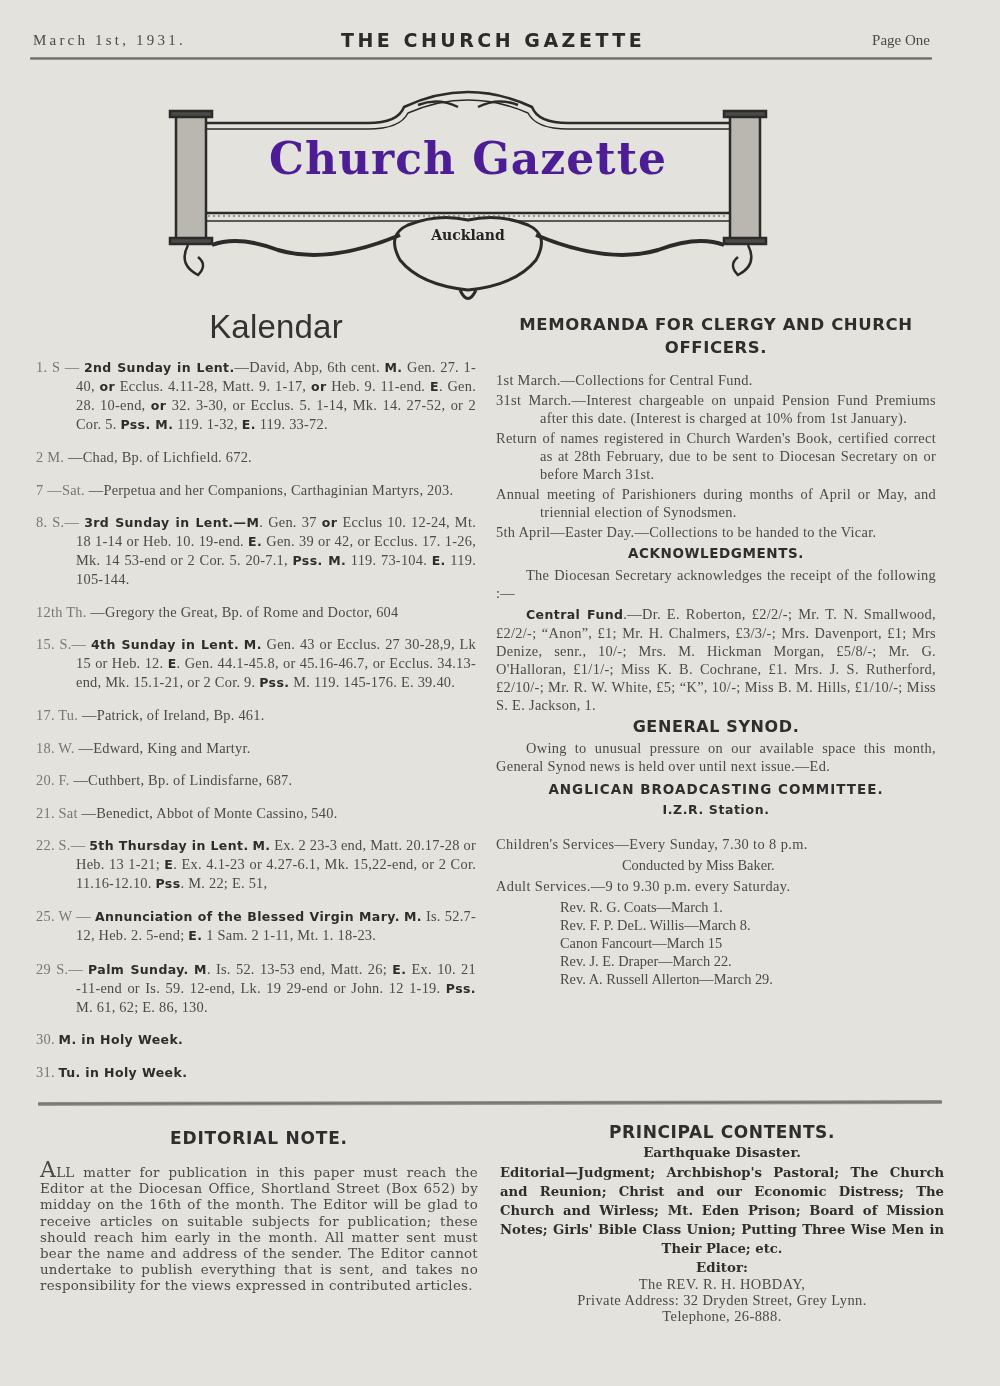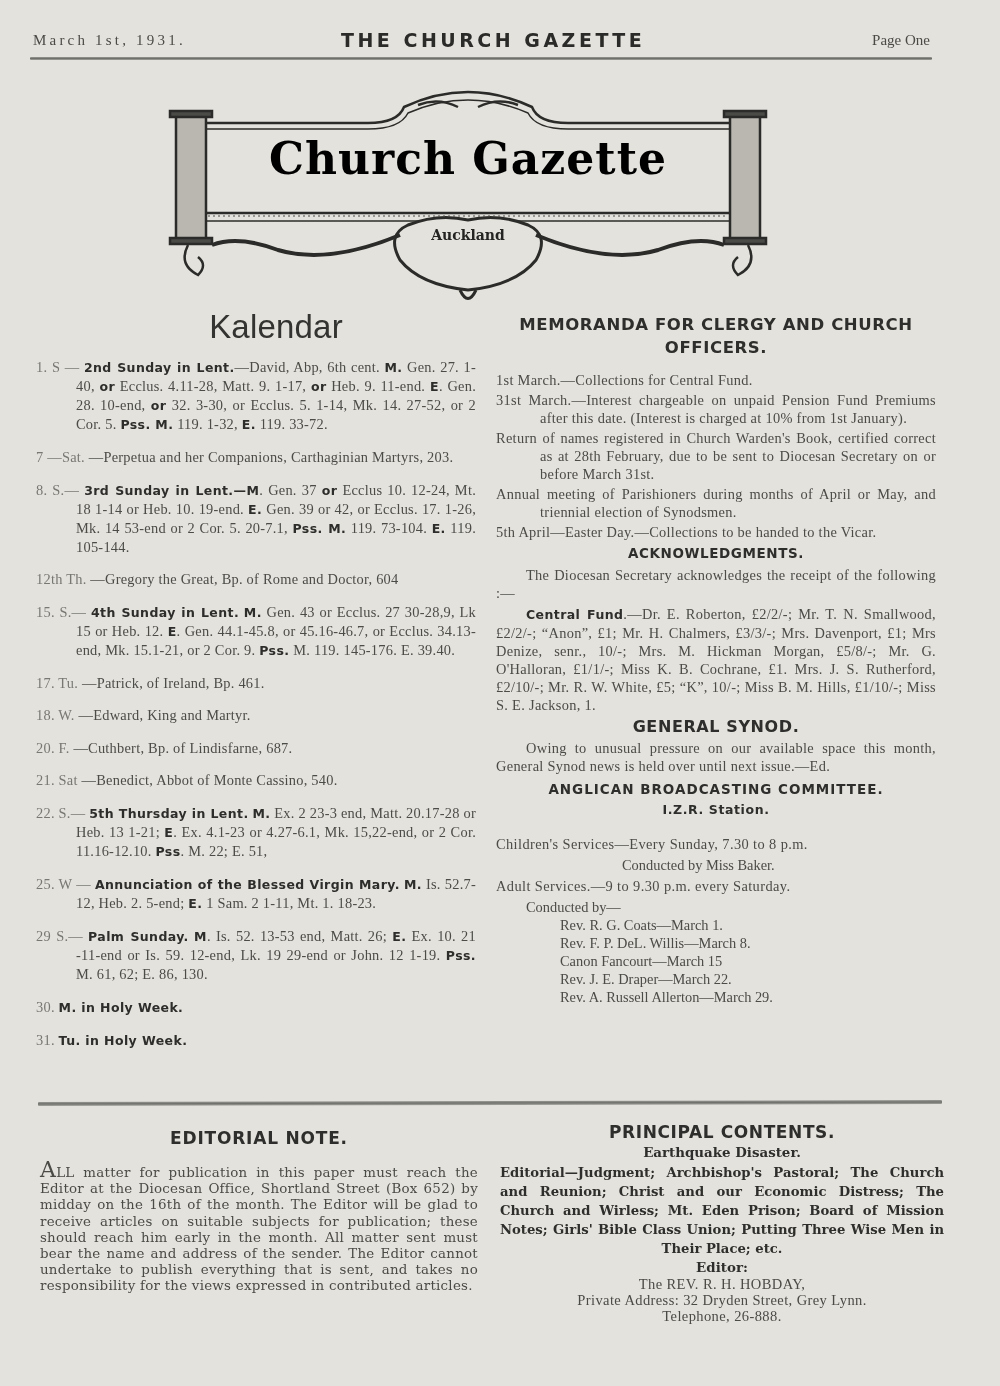--- a/index.html
+++ b/index.html
@@ -15,21 +15,21 @@
   .runhead .date { position: absolute; left: 0; top: 2px; font-size: 15px; letter-spacing: 3.2px; color: #4a4a47; }
   .runhead .title { position: absolute; left: 308px; top: -1px; font-family: "DejaVu Sans", sans-serif; font-weight: bold; font-size: 19px; letter-spacing: 3.5px; color: #2b2b29; }
   .runhead .pg { position: absolute; right: 0; top: 2px; font-size: 15px; color: #4a4a47; }
   .rule { position: absolute; left: 30px; width: 902px; height: 3px; background: linear-gradient(#9a9a95, #6f706c 50%, #a5a59f); border-radius: 1px; }
   .rule.top { top: 57px; }
   .rule.mid { top: 1101px; left: 38px; width: 904px; height: 4px; transform: rotate(-0.12deg); }
 
   
   .mast { position: absolute; left: 168px; top: 85px; width: 600px; height: 225px; }
   .mast svg { position: absolute; left: 0; top: 0; }
-  .mast .mtitle { position: absolute; left: 0; right: 0; top: 48px; text-align: center; font-family: "DejaVu Serif", serif; font-weight: bold; font-size: 44px; letter-spacing: 1px; color: #000000; }
+  .mast .mtitle { position: absolute; left: 0; right: 0; top: 48px; text-align: center; font-family: "DejaVu Serif", serif; font-weight: bold; font-size: 44px; letter-spacing: 1px; color: #4c1d95; }
   .mast .msub { position: absolute; left: 0; right: 0; top: 142px; text-align: center; font-family: "DejaVu Serif", serif; font-weight: bold; font-size: 14px; color: #242423; }
 
   .col { position: absolute; font-size: 14.4px; line-height: 18px; }
   .left { left: 36px; top: 318px; width: 440px; }
   .right { left: 496px; top: 313px; width: 440px; }
 
   .kal-title { font-family: "Liberation Sans", sans-serif; font-size: 33px; text-align: center; color: #333331; margin: 0 0 22px 0; padding-left: 40px; letter-spacing: 0.2px; }
   .entry { margin-bottom: 9px; padding-left: 40px; text-indent: -40px; text-align: justify; letter-spacing: 0.25px; color: #4b4b48; }
   .entry b, .b { font-family: "DejaVu Sans", sans-serif; font-weight: bold; font-size: 12.5px; color: #2d2d2b; letter-spacing: 0.4px; }
   .num { color: #777773; }
@@ -102,20 +102,21 @@
       </g>
     </svg>
     <div class="mtitle">Church Gazette</div>
     <div class="msub">Auckland</div>
   </div>
 
   <div class="col left">
     <div class="kal-title">Kalendar</div>
     <div id="kal-list">
         <p class="entry"><span class="num">1. S — </span><b>2nd Sunday in Lent.</b><span>—David, Abp, 6th cent. </span><span><b>M.</b> Gen. 27. 1-40, <b>or</b> Ecclus. 4.11-28, Matt. 9. 1-17, <b>or</b> Heb. 9. 11-end. <b>E</b>. Gen. 28. 10-end, <b>or</b> 32. 3-30, or Ecclus. 5. 1-14, Mk. 14. 27-52, or 2 Cor. 5. <b>Pss. M.</b> 119. 1-32, <b>E.</b> 119. 33-72.</span></p>
+        <p class="entry"><span class="num">2 M. </span><span>—Chad, Bp. of Lichfield. 672.</span></p>
         <p class="entry"><span class="num">7 —Sat. </span><span>—Perpetua and her Companions, Carthaginian Martyrs, 203.</span></p>
         <p class="entry"><span class="num">8. S.— </span><b>3rd Sunday in Lent.—M</b><span>. Gen. 37 </span><span><b>or</b> Ecclus 10. 12-24, Mt. 18 1-14 or Heb. 10. 19-end. <b>E.</b> Gen. 39 or 42, or Ecclus. 17. 1-26, Mk. 14 53-end or 2 Cor. 5. 20-7.1, <b>Pss. M.</b> 119. 73-104. <b>E.</b> 119. 105-144.</span></p>
         <p class="entry"><span class="num">12th Th. </span><span>—Gregory the Great, Bp. of Rome and Doctor, 604</span></p>
         <p class="entry"><span class="num">15. S.— </span><b>4th Sunday in Lent.</b><span> </span><span><b>M.</b> Gen. 43 or Ecclus. 27 30-28,9, Lk 15 or Heb. 12. <b>E</b>. Gen. 44.1-45.8, or 45.16-46.7, or Ecclus. 34.13-end, Mk. 15.1-21, or 2 Cor. 9. <b>Pss.</b> M. 119. 145-176. E. 39.40.</span></p>
         <p class="entry"><span class="num">17. Tu. </span><span>—Patrick, of Ireland, Bp. 461.</span></p>
         <p class="entry"><span class="num">18. W. </span><span>—Edward, King and Martyr.</span></p>
         <p class="entry"><span class="num">20. F. </span><span>—Cuthbert, Bp. of Lindisfarne, 687.</span></p>
         <p class="entry"><span class="num">21. Sat </span><span> —Benedict, Abbot of Monte Cassino, 540.</span></p>
         <p class="entry"><span class="num">22. S.— </span><b>5th Thursday in Lent.</b><span> </span><span><b>M.</b> Ex. 2 23-3 end, Matt. 20.17-28 or Heb. 13 1-21; <b>E</b>. Ex. 4.1-23 or 4.27-6.1, Mk. 15,22-end, or 2 Cor. 11.16-12.10. <b>Pss</b>. M. 22; E. 51,</span></p>
         <p class="entry"><span class="num">25. W — </span><b>Annunciation of the Blessed Virgin Mary.</b><span> </span><span><b>M.</b> Is. 52.7-12, Heb. 2. 5-end; <b>E.</b> 1 Sam. 2 1-11, Mt. 1. 18-23.</span></p>
@@ -140,21 +141,20 @@
     <p class="para"><span class="b">Central Fund</span><span>.—Dr. E. Roberton, £2/2/-; Mr. T. N. Smallwood, £2/2/-; “Anon”, £1; Mr. H. Chalmers, £3/3/-; Mrs. Davenport, £1; Mrs Denize, senr., 10/-; Mrs. M. Hickman Morgan, £5/8/-; Mr. G. O'Halloran, £1/1/-; Miss K. B. Cochrane, £1. Mrs. J. S. Rutherford, £2/10/-; Mr. R. W. White, £5; “K”, 10/-; Miss B. M. Hills, £1/10/-; Miss S. E. Jackson, 1.</span></p>
 
     <h2 class="h-syn">GENERAL SYNOD.</h2>
     <p class="para">Owing to unusual pressure on our available space this month, General Synod news is held over until next issue.—Ed.</p>
 
     <h2 class="h-abc">ANGLICAN BROADCASTING COMMITTEE.</h2>
     <h2 class="h-izr">I.Z.R. Station.</h2>
     <p class="line">Children's Services—Every Sunday, 7.30 to 8 p.m.</p>
     <p class="ind1">Conducted by Miss Baker.</p>
     <p class="line">Adult Services.—9 to 9.30 p.m. every Saturday.</p>
-    <p class="ind2">Conducted by—</p>
     <div id="sched-list">
         <p class="ind3">Rev. R. G. Coats—March 1.</p>
         <p class="ind3">Rev. F. P. DeL. Willis—March 8.</p>
         <p class="ind3">Canon Fancourt—March 15</p>
         <p class="ind3">Rev. J. E. Draper—March 22.</p>
         <p class="ind3">Rev. A. Russell Allerton—March 29.</p>
       </div>
   </div>
 
   <div class="rule mid"></div>

